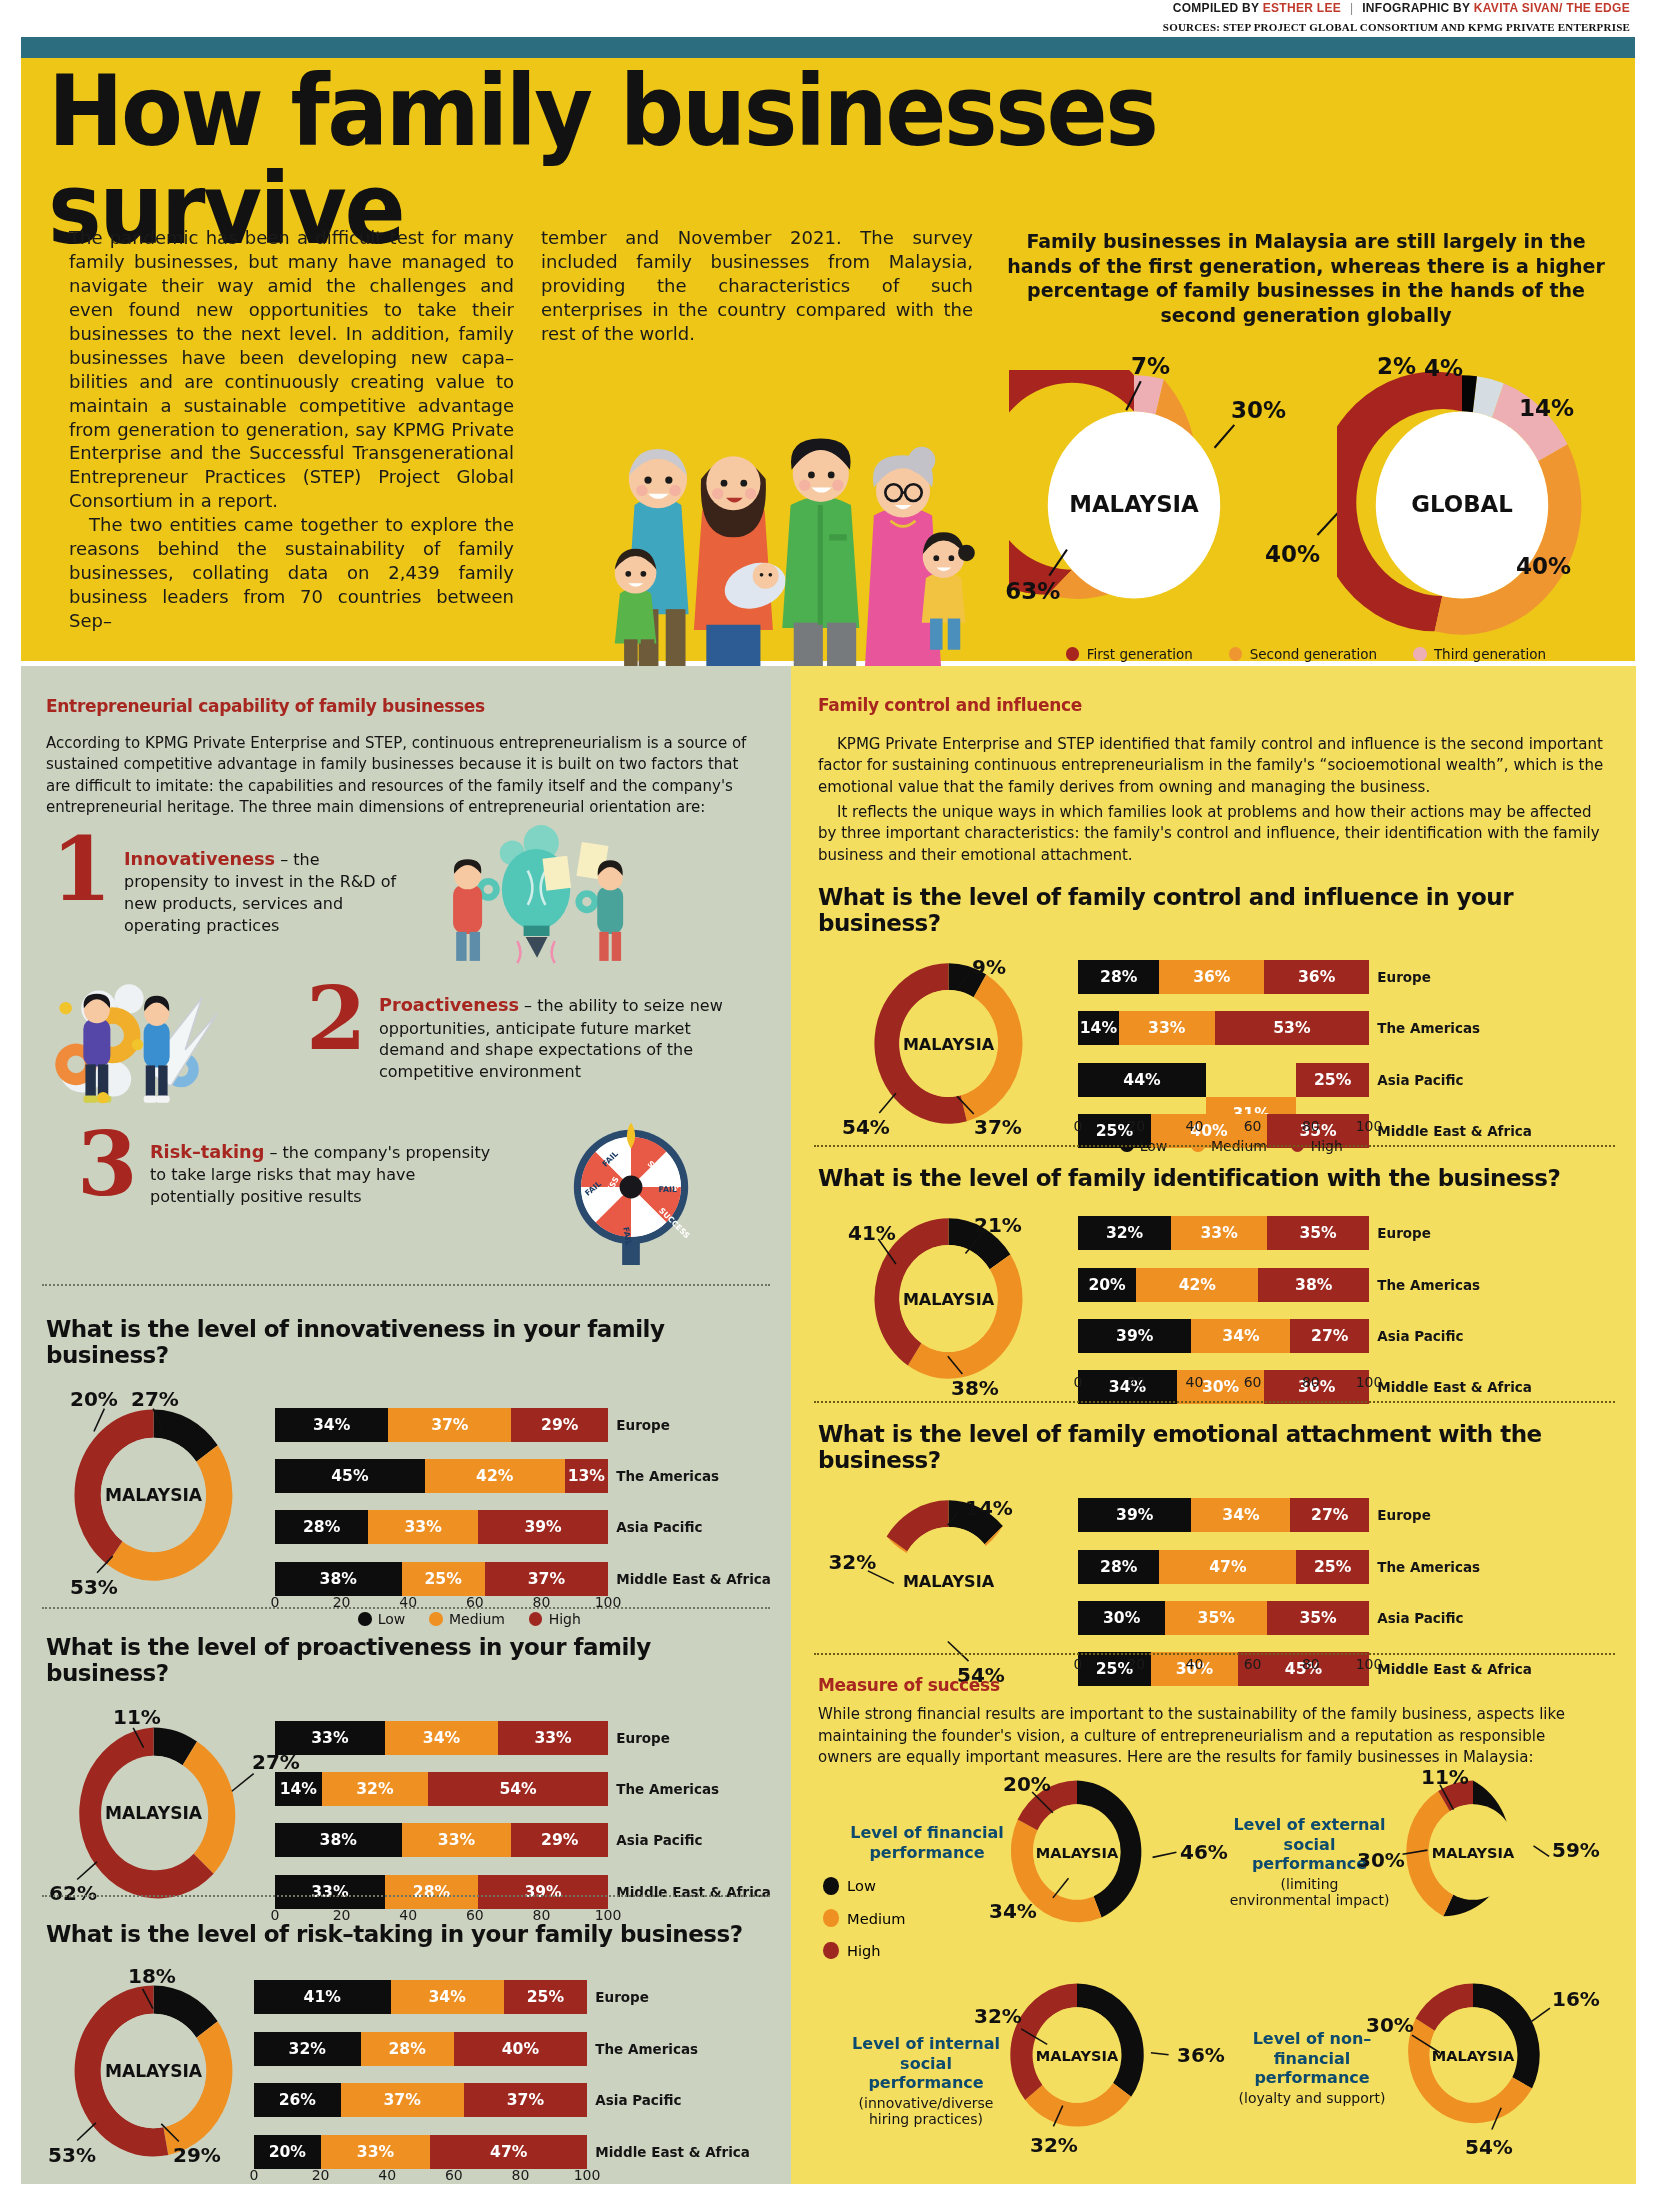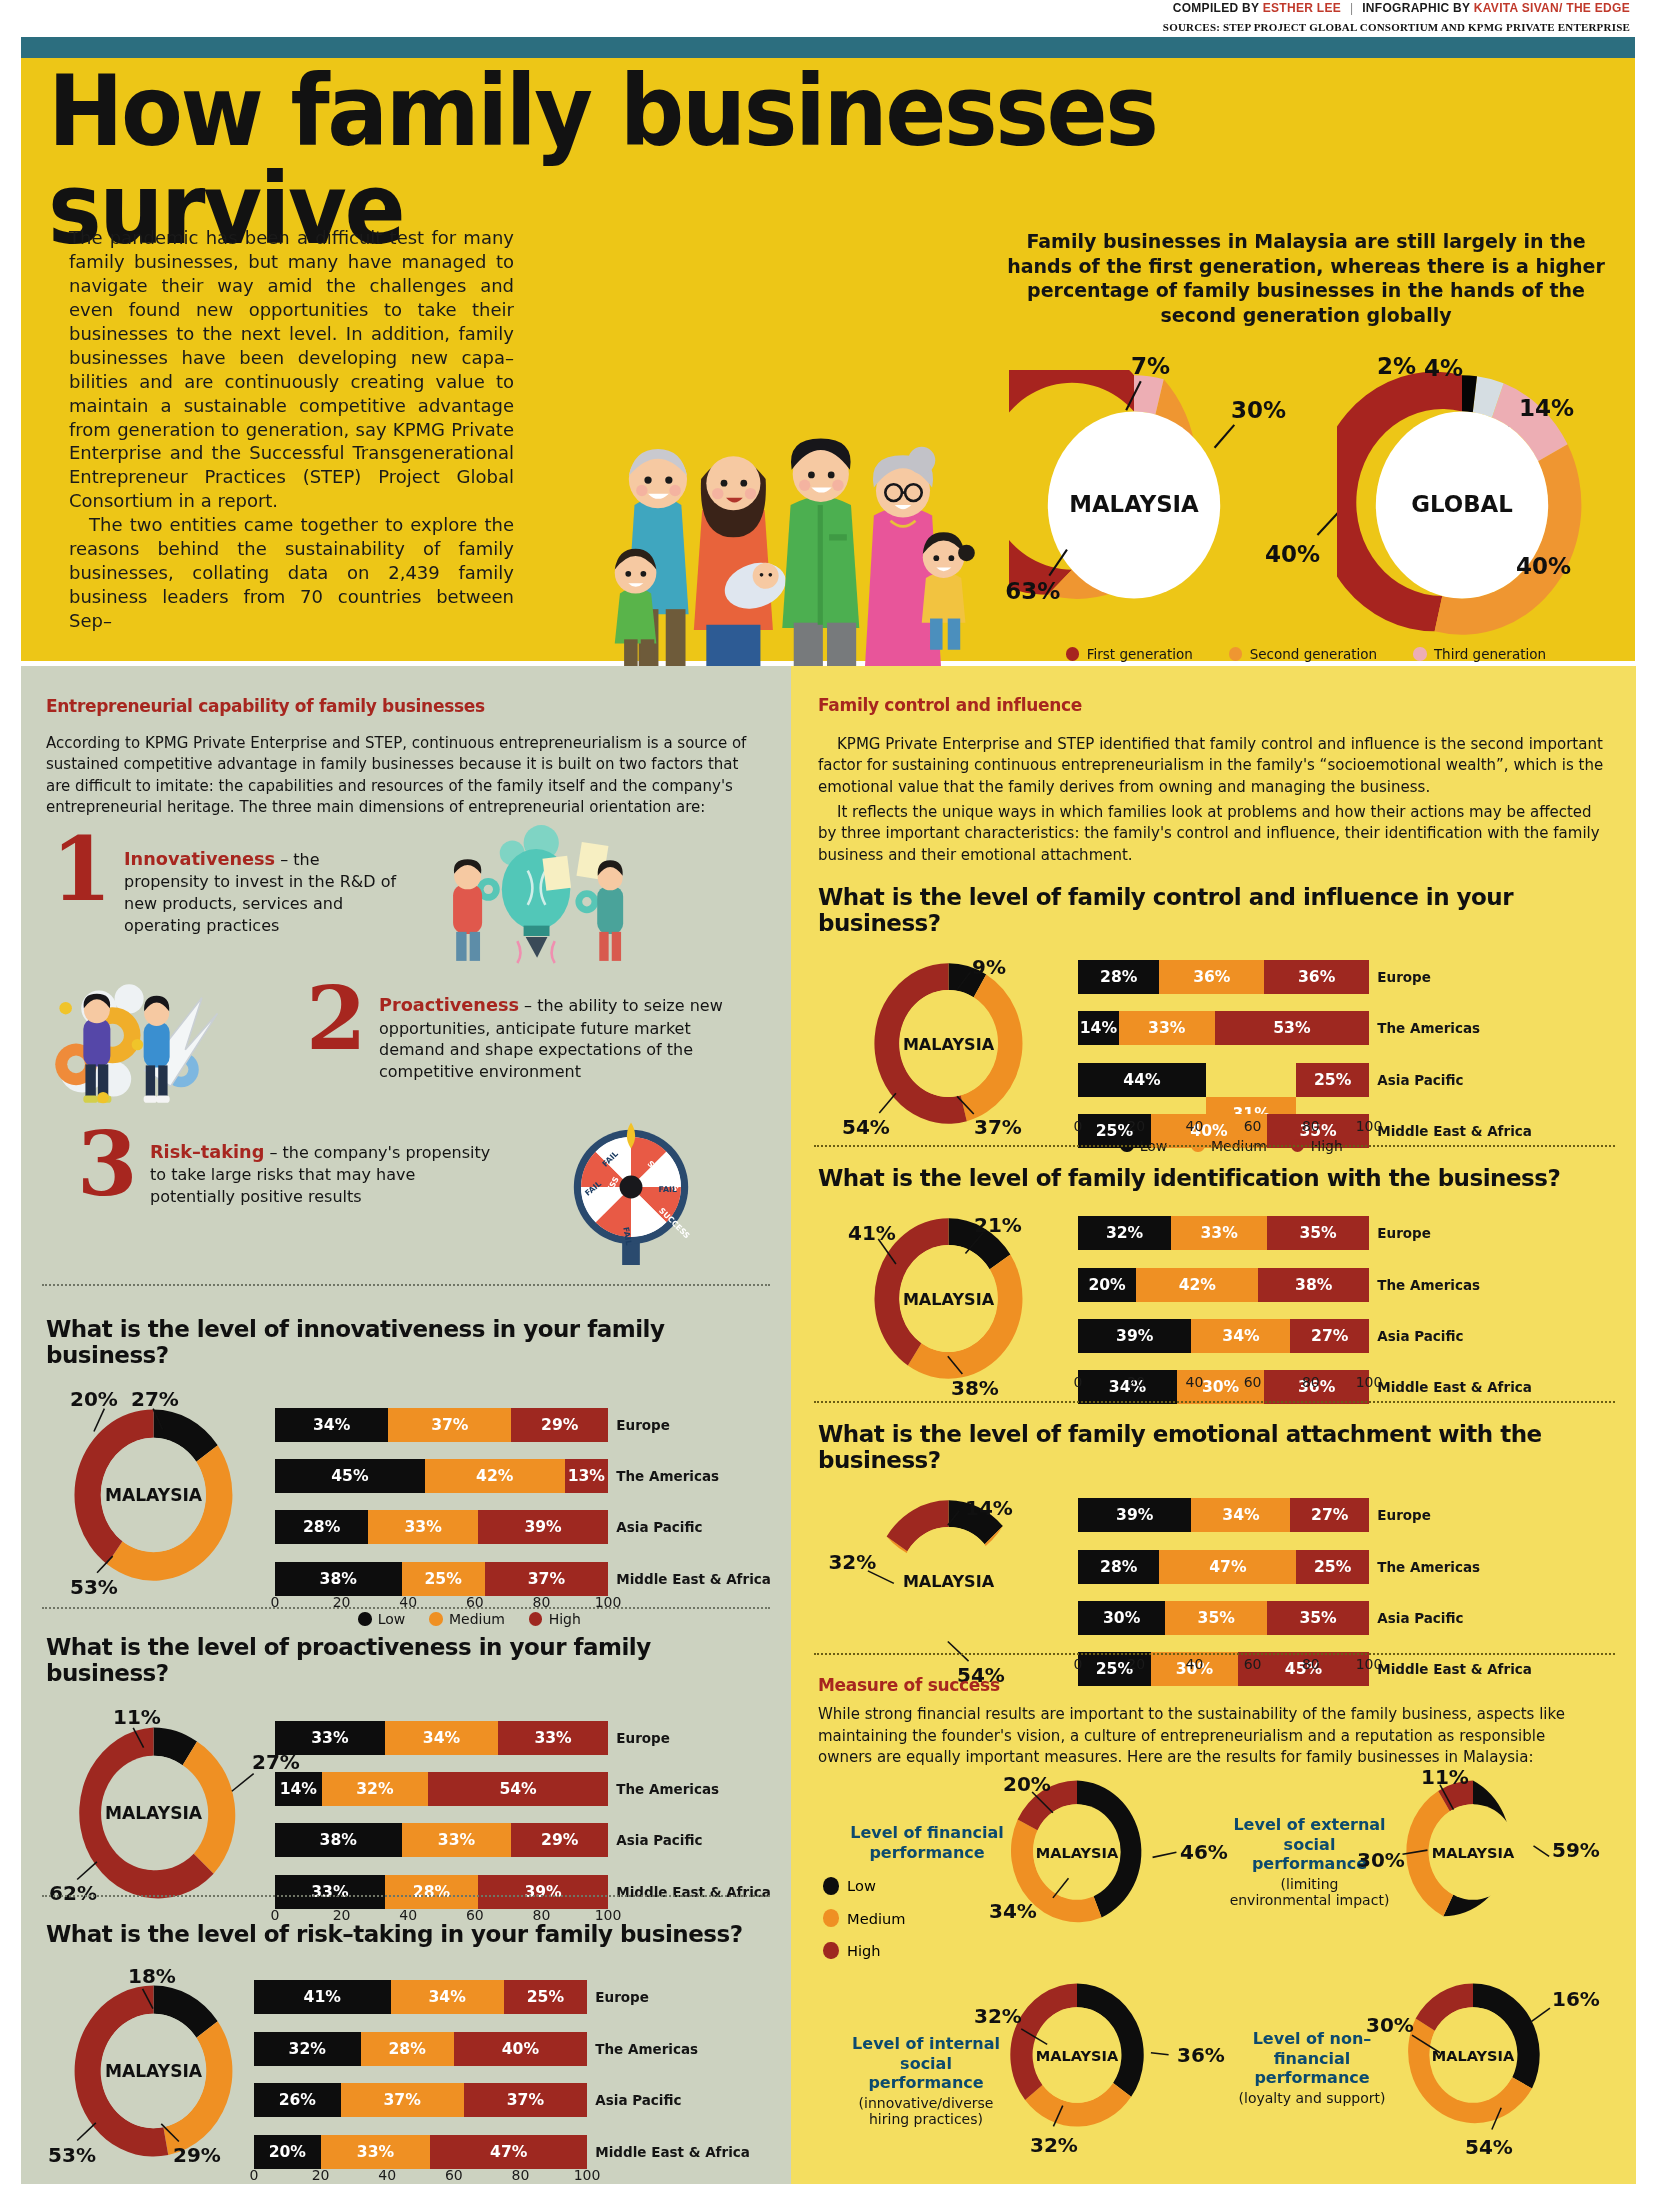--- a/index.html
+++ b/index.html
@@ -174,20 +174,23 @@
     <div class="sources">SOURCES: STEP PROJECT GLOBAL CONSORTIUM AND KPMG PRIVATE ENTERPRISE</div>
   </div>
 
   <div class="hero">
     <div class="hero-topbar"></div>
     <h1>How family businesses survive</h1>
 
     <div class="intro-col" id="intro1">
       <p>The pandemic has been a difficult test for many family businesses, but many have managed to navigate their way amid the challenges and even found new opportunities to take their businesses to the next level. In addition, family businesses have been developing new capa–bilities and are continuously creating value to maintain a sustainable competitive advantage from generation to generation, say KPMG Private Enterprise and the Successful Transgenerational Entrepreneur Practices (STEP) Project Global Consortium in a report.</p>
       <p>The two entities came together to explore the reasons behind the sustainability of family businesses, collating data on 2,439 family business leaders from 70 countries between Sep–</p>
+    </div>
+    <div class="intro-col" id="intro2">
+      <p>tember and November 2021. The survey included family businesses from Malaysia, providing the characteristics of such enterprises in the country compared with the rest of the world.</p>
     </div>
 
     <div class="family-art">
       <svg width="406" height="333" viewBox="0 0 780 640">
 
         <g>
           <path d="M120 300 q45-30 90 0 l14 210 h-118z" fill="#3fa6bf"></path>
           <rect x="128" y="500" width="38" height="120" fill="#6e5b3a"></rect>
           <rect x="180" y="500" width="38" height="120" fill="#6e5b3a"></rect>
           <circle cx="165" cy="250" r="56" fill="#f6c9a2"></circle>

